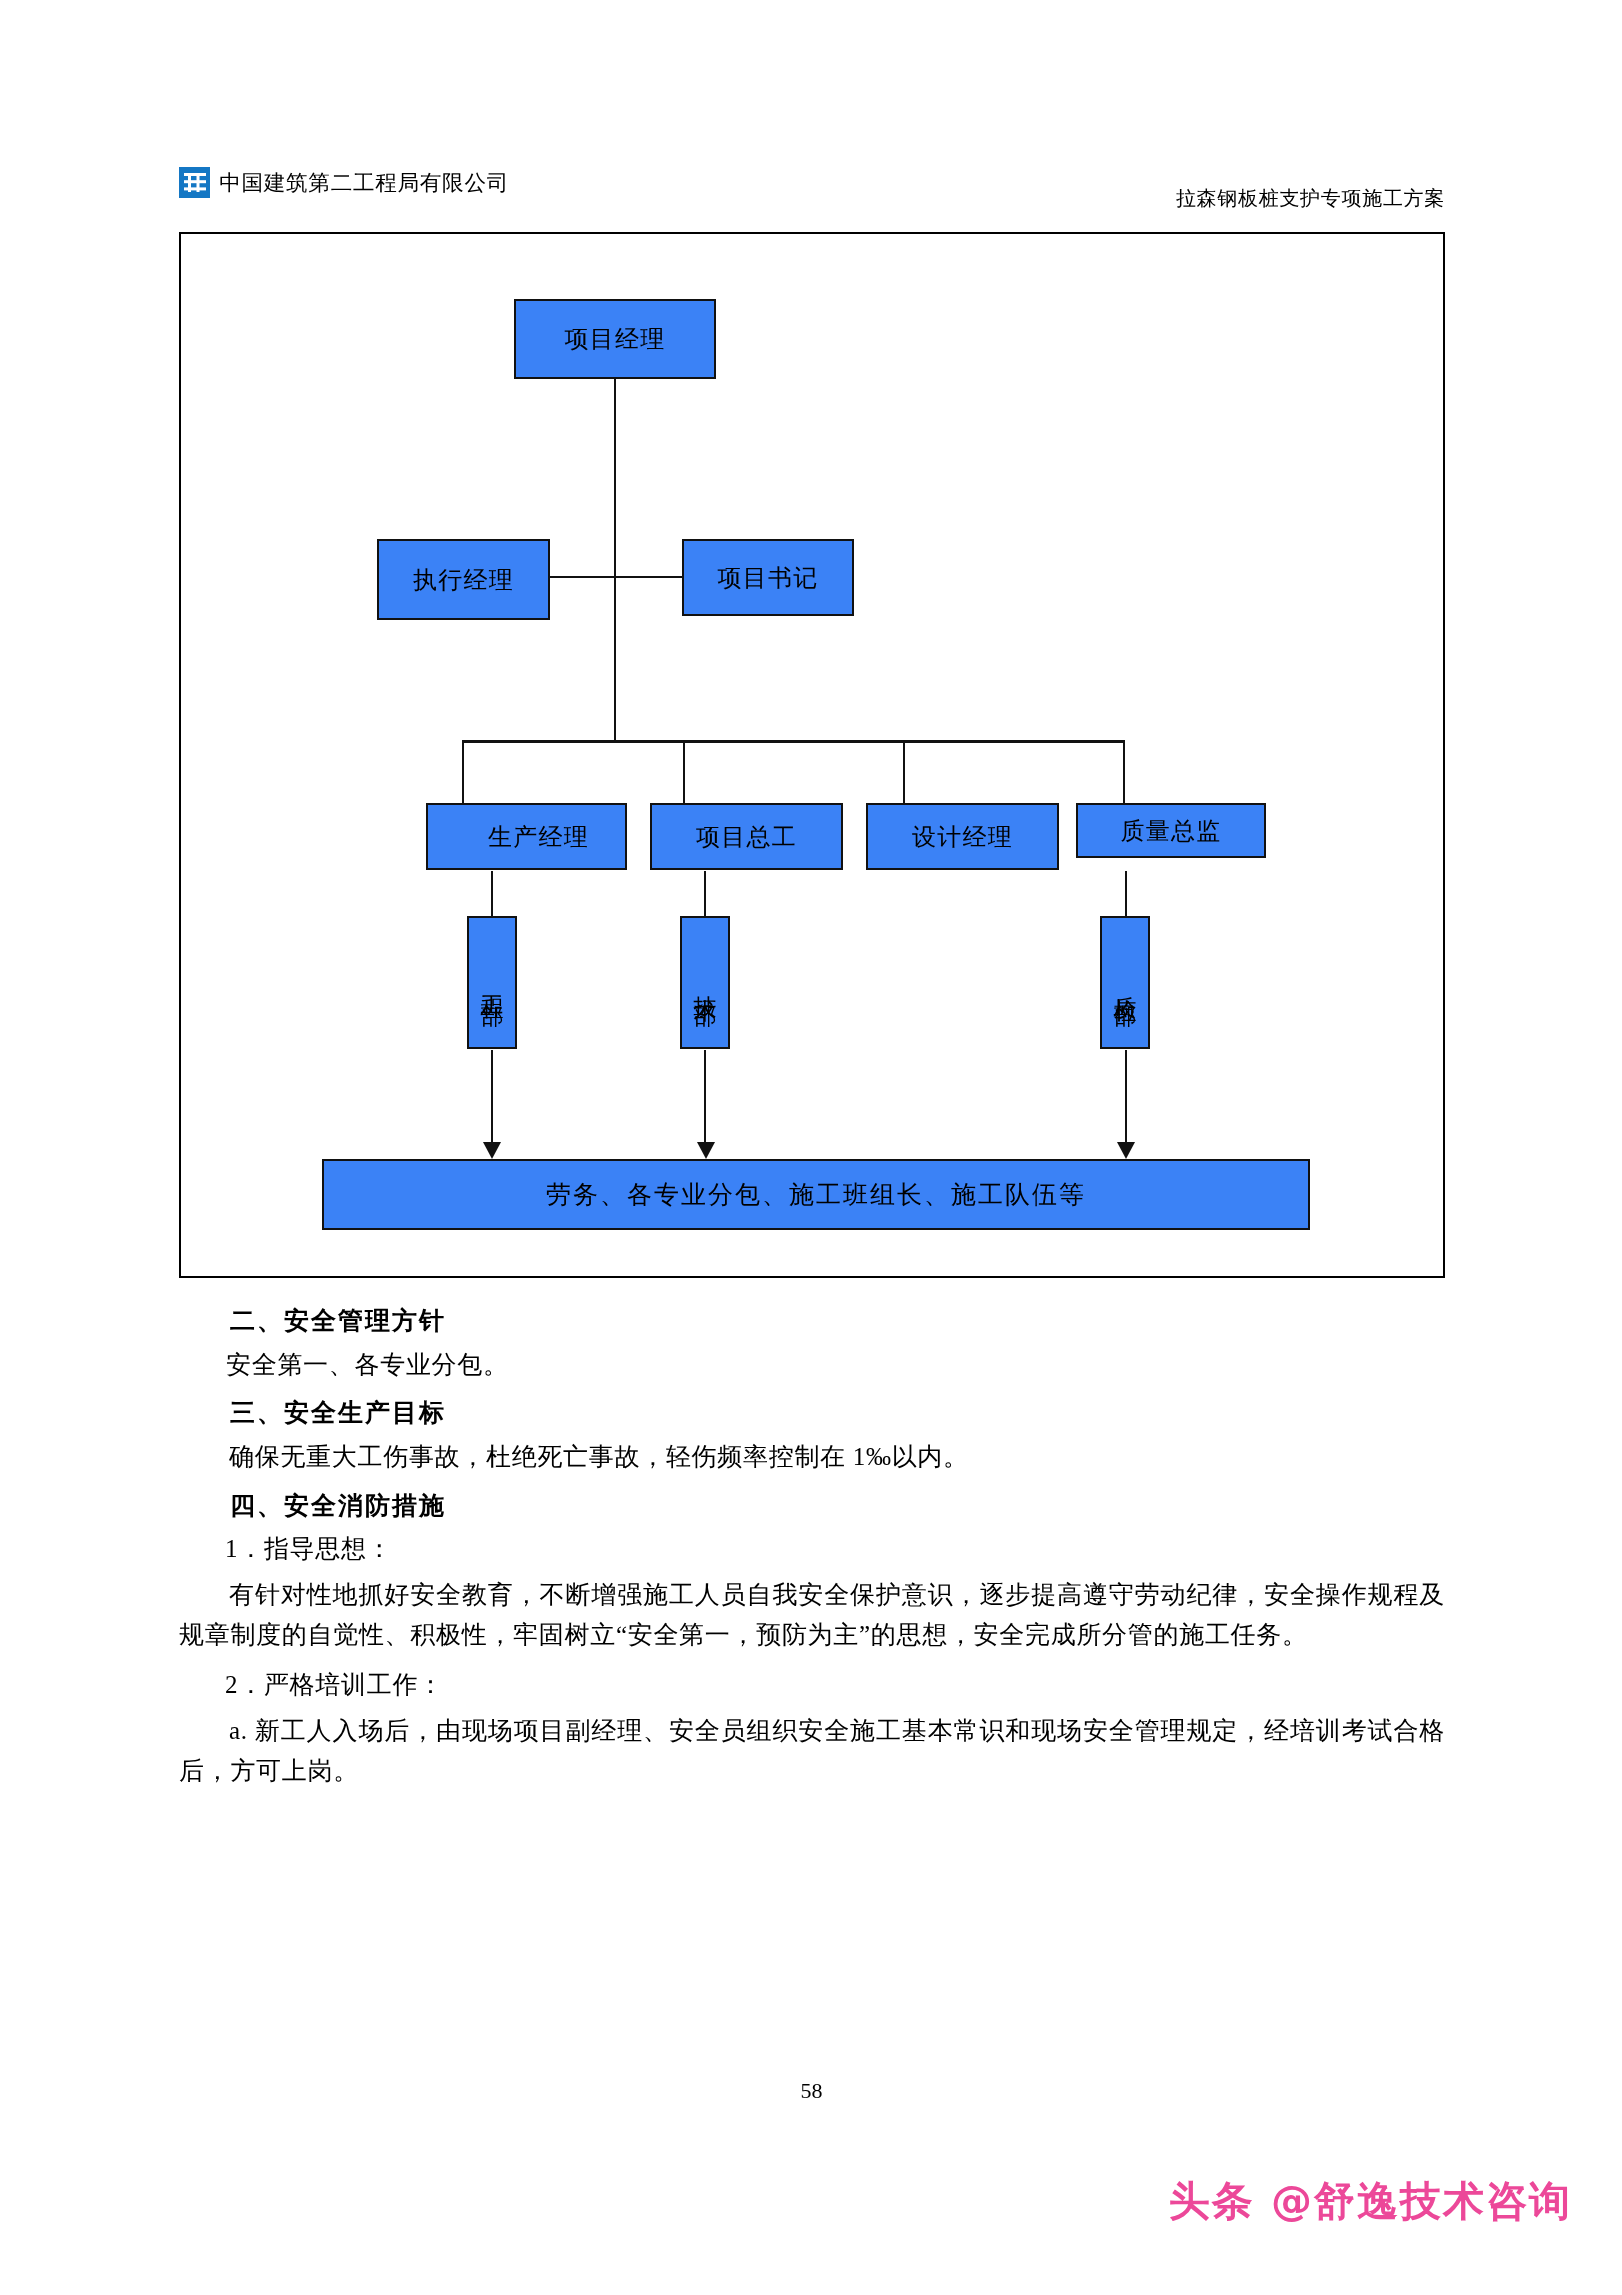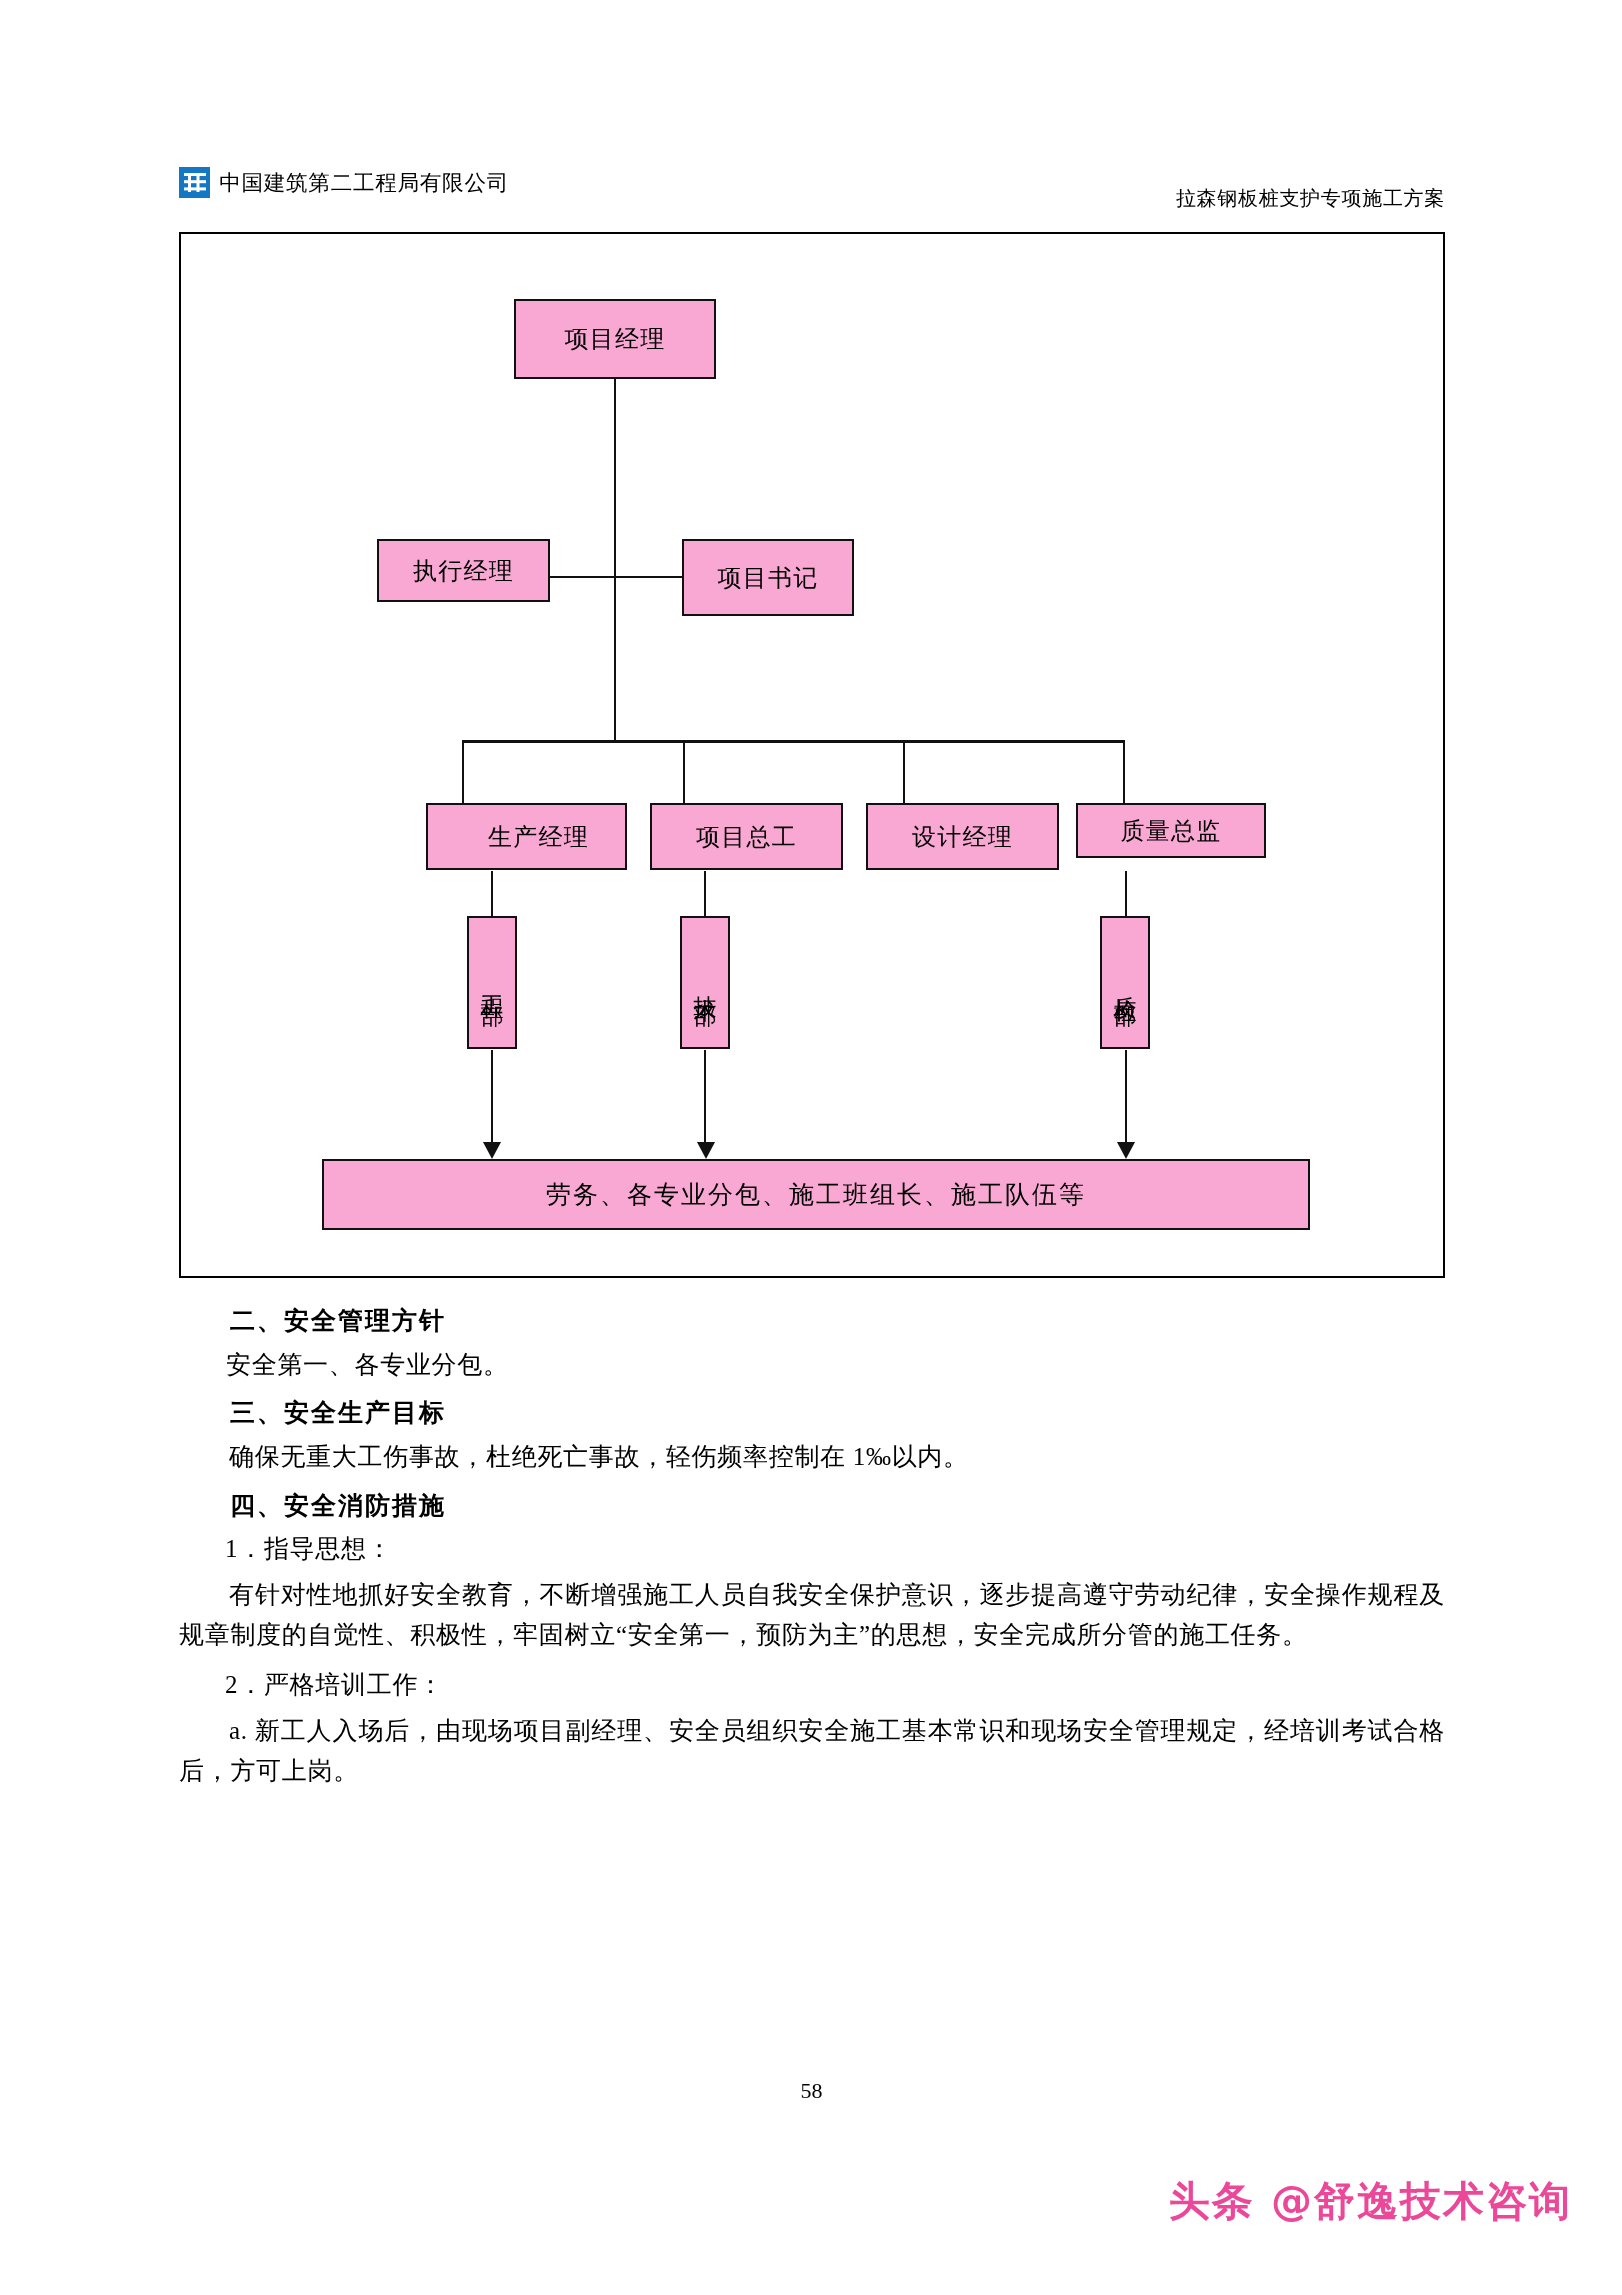--- a/index.html
+++ b/index.html
@@ -83,21 +83,21 @@
   }
   .chart-inner {
     position: absolute;
     inset: 0;
   }
 
   .node {
     position: absolute;
     box-sizing: border-box;
     border: 2px solid #111111;
-    background: #f9a8d4;
+    background: #3b82f6;
     display: flex;
     align-items: center;
     justify-content: center;
     font-size: 24px;
     letter-spacing: 1.3px;
     z-index: 3;
     white-space: nowrap;
   }
   .node.vertical-node {
     writing-mode: vertical-rl;
@@ -197,21 +197,21 @@
 
 <div class="chart-frame">
   <div class="chart-inner">
 
     <div class="node" style="left:333px; top:65px; width:202px; height:80px;">项目经理</div>
 
     <div class="line vline" style="left:433px; top:145px; width:2px; height:363px;"></div>
 
     <div class="line hline" style="left:335px; top:342px; width:200px; height:2px;"></div>
 
-    <div class="node" style="left:196px; top:305px; width:173px; height:63px;">执行经理</div>
+    <div class="node" style="left:196px; top:305px; width:173px; height:81px;">执行经理</div>
 
     <div class="node" style="left:501px; top:305px; width:172px; height:77px;">项目书记</div>
 
     <div class="line hline" style="left:281px; top:506px; width:662px; height:2.6px;"></div>
 
     <div class="line vline" style="left:281px; top:506px; width:2px; height:65px;"></div>
     <div class="line vline" style="left:502px; top:506px; width:2px; height:65px;"></div>
     <div class="line vline" style="left:722px; top:506px; width:2px; height:65px;"></div>
     <div class="line vline" style="left:942px; top:506px; width:2px; height:65px;"></div>
 

